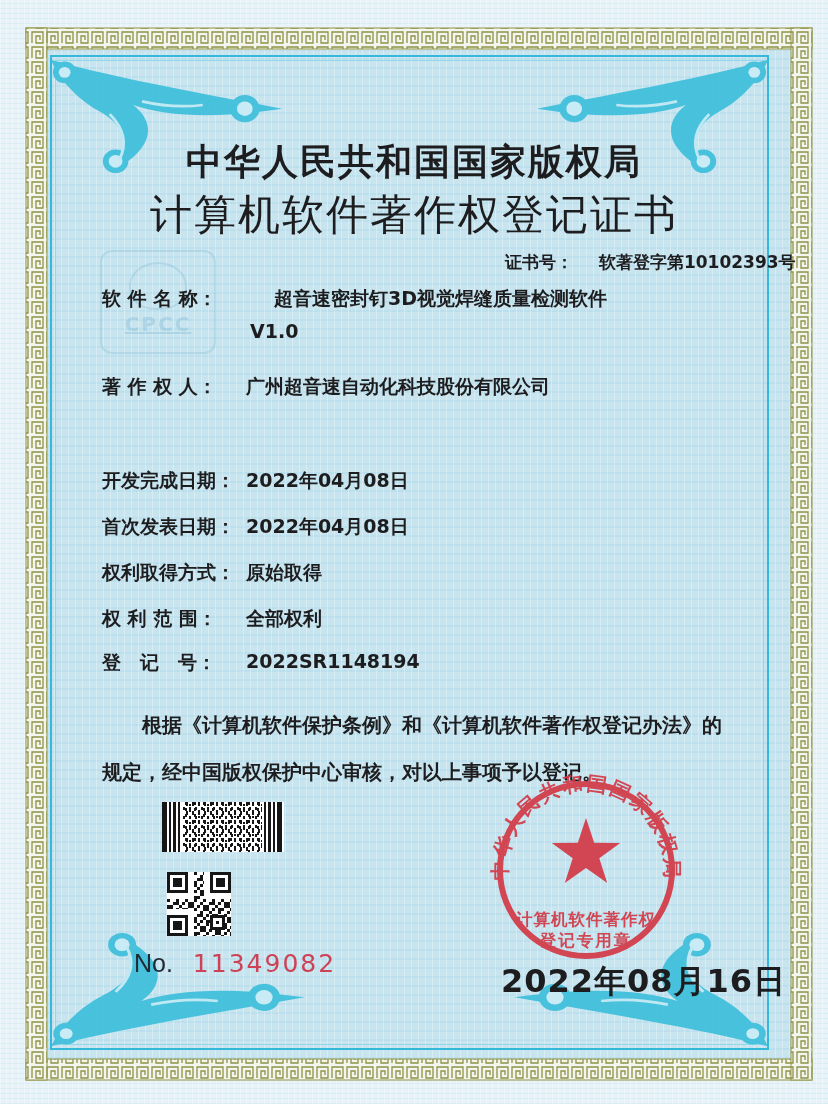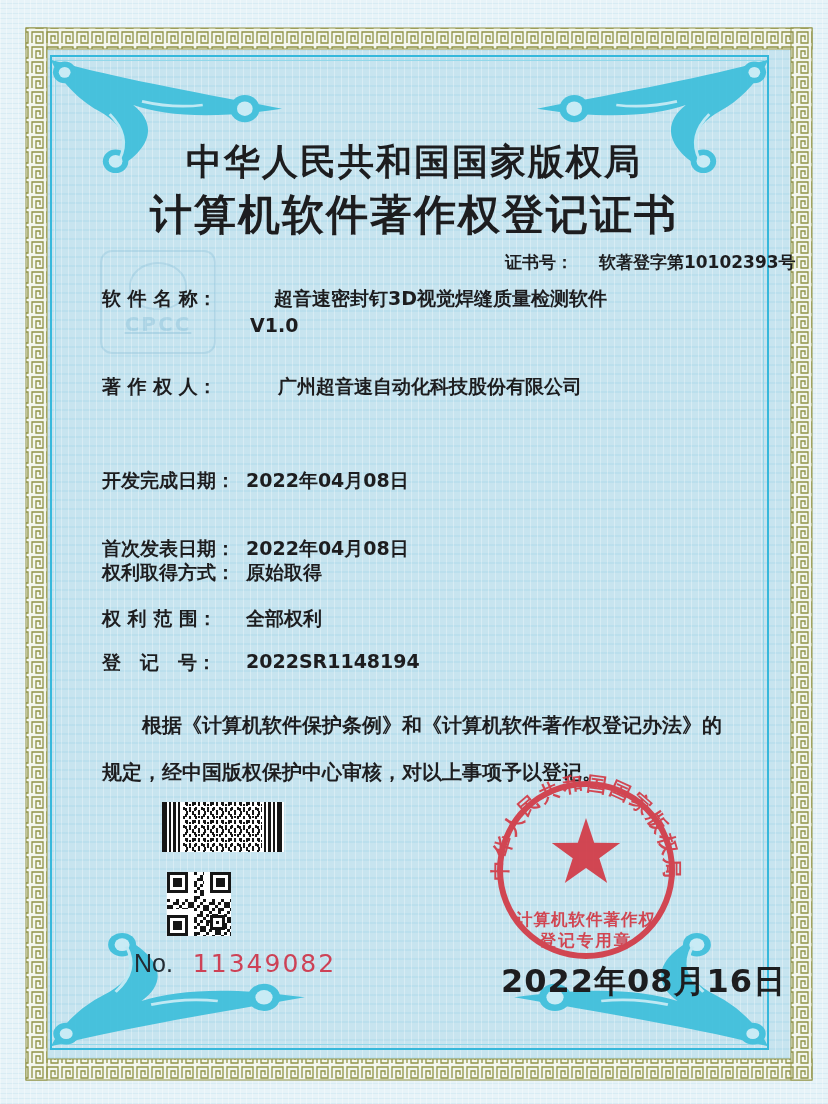--- a/index.html
+++ b/index.html
@@ -30,32 +30,32 @@
   }
   .corner{position:absolute;width:235px;height:118px;opacity:.95;}
   .corner.tl{left:49px;top:56px;}
   .corner.tr{right:58px;top:56px;transform:scaleX(-1);}
   .corner.bl{left:49px;bottom:54px;width:258px;transform:scaleY(-1);}
   .corner.br{right:58px;bottom:54px;width:258px;transform:scale(-1,-1);}
 
   .authority{position:absolute;left:0;right:0;top:138px;text-align:center;
     font-size:36px;font-weight:700;letter-spacing:2px;}
   .doc-title{position:absolute;left:0;right:0;top:187px;text-align:center;
-    font-size:42px;font-weight:700;letter-spacing:2px;}
+    font-size:42px;font-weight:400;letter-spacing:2px;}
   .cert-no{position:absolute;left:505px;top:251px;font-size:17px;font-weight:700;white-space:nowrap;}
   .cert-no .val{margin-left:20px;}
 
   .row{position:absolute;left:102px;display:flex;font-size:19px;font-weight:700;white-space:pre;}
   .row .lbl{width:144px;flex:0 0 144px;}
   .row .val{}
-  .row .val2{position:absolute;left:148px;top:28px;text-align:right;}
+  .row .val2{position:absolute;left:148px;top:34px;text-align:right;}
   .r0{top:286px;gap:28px;}
-  .r1{top:374px;gap:32px;}
+  .r1{top:374px;}
   .r2{top:468px;}
-  .r3{top:536px;align-items:flex-end;}
+  .r3{top:514px;align-items:flex-end;}
   .r4{top:560px;}
   .r5{top:606px;}
   .r6{top:650px;justify-content:flex-end;}
 
   .statement{position:absolute;left:102px;top:702px;width:648px;
     font-size:20px;font-weight:700;line-height:47px;}
   .statement .l1{padding-left:40px;}
 
   .barcode{position:absolute;left:162px;top:802px;}
   .qrcode{position:absolute;left:167px;top:872px;}

